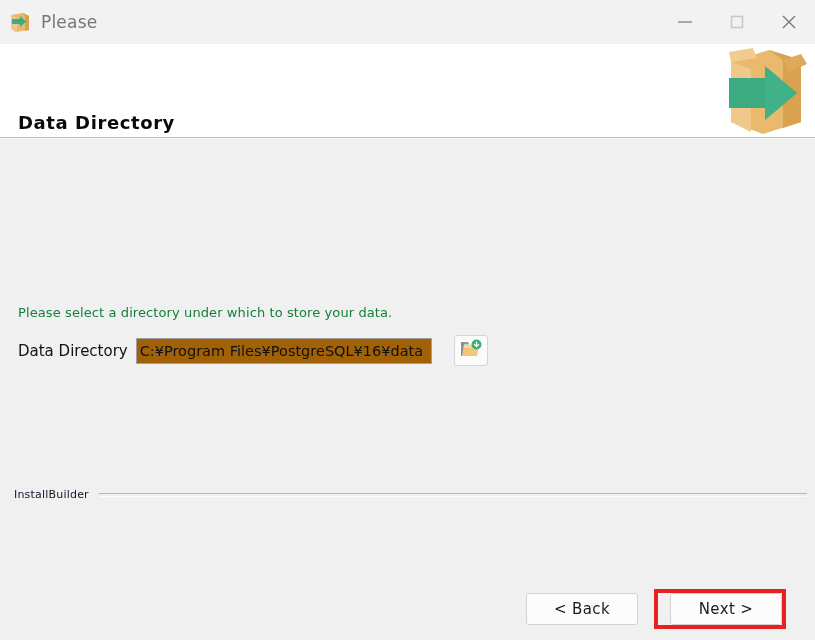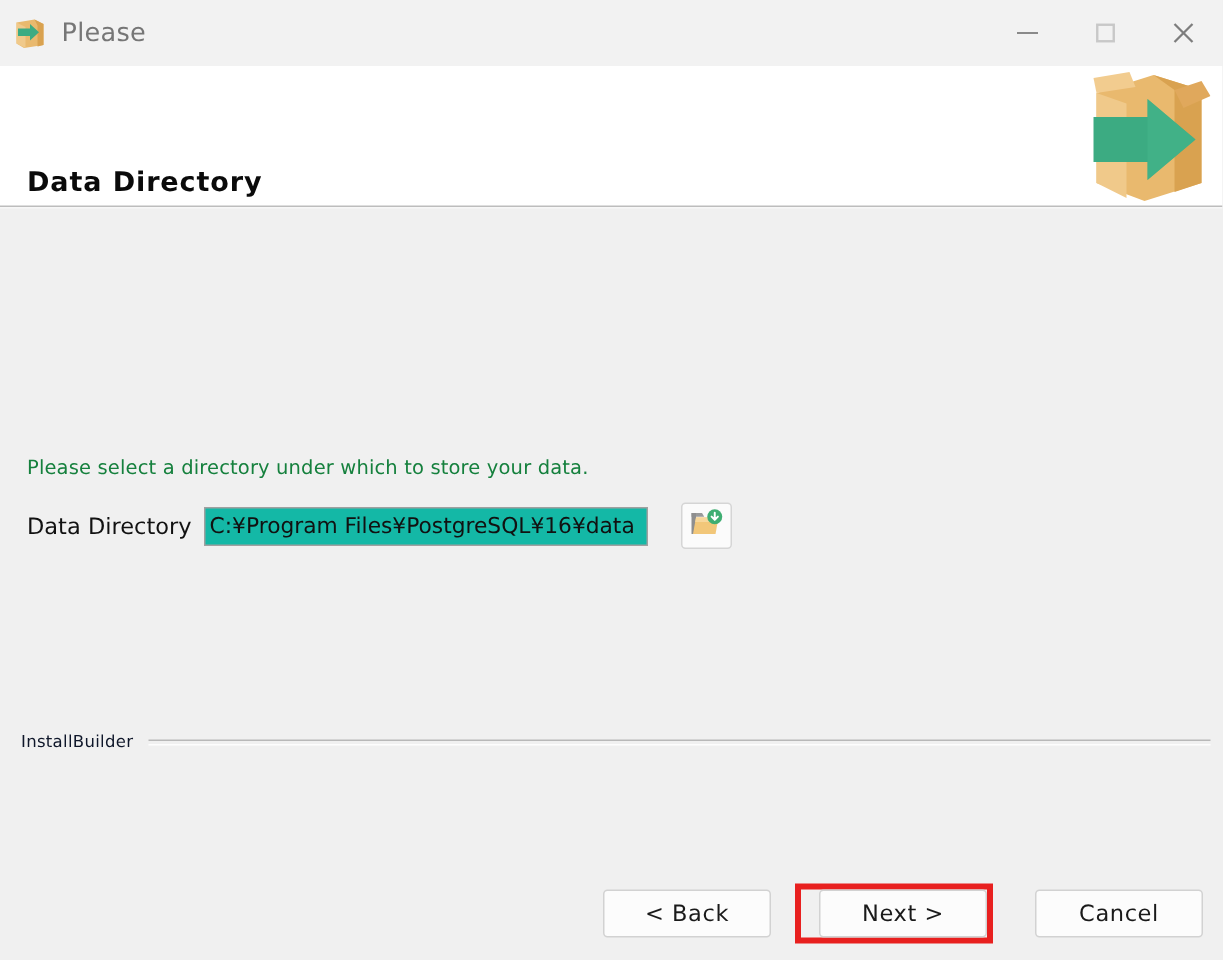--- a/index.html
+++ b/index.html
@@ -117,21 +117,21 @@
     font-size: 15px;
     color: #111;
     margin-right: 8px;
     white-space: nowrap;
   }
   .path-input {
     width: 296px;
     height: 26px;
     box-sizing: border-box;
     border: 1px solid #a0a0a0;
-    background: #14b8a6;
+    background: #a16207;
     font-family: "DejaVu Sans", "Liberation Sans", sans-serif;
     font-size: 14.5px;
     color: #111;
     padding: 0 3px;
     outline: none;
     line-height: 24px;
   }
   .browse-btn {
     margin-left: 22px;
     width: 34px;
@@ -293,20 +293,17 @@
 
       <div class="btn-row">
         <div class="btn-wrap">
           <button class="btn">&lt; Back</button>
         </div>
         <span class="btn-gap"></span>
         <div class="highlight-box">
           <button class="btn">Next &gt;</button>
         </div>
         <span class="btn-gap"></span>
-        <div class="btn-wrap">
-          <button class="btn">Cancel</button>
-        </div>
       </div>
 
     </div>
   </div>
 </div>
 
 </body></html>

